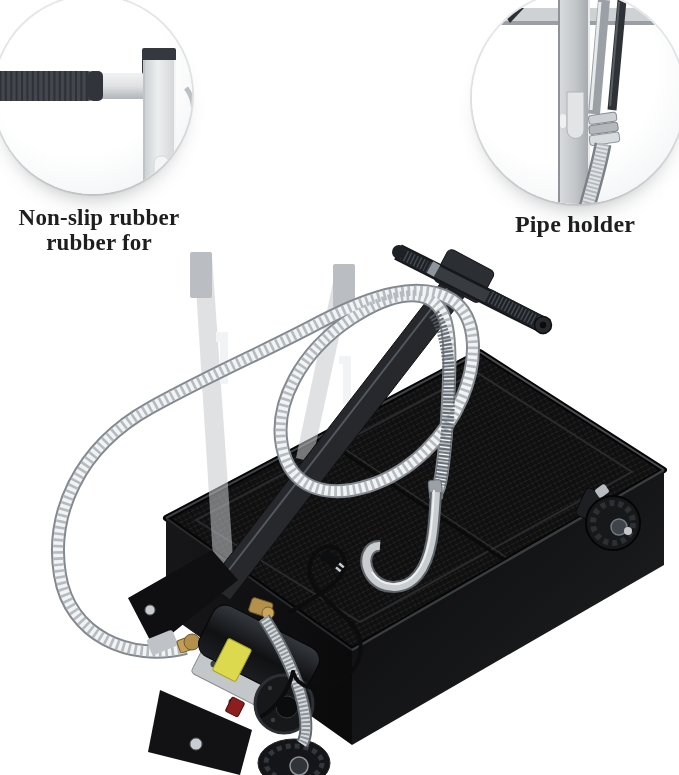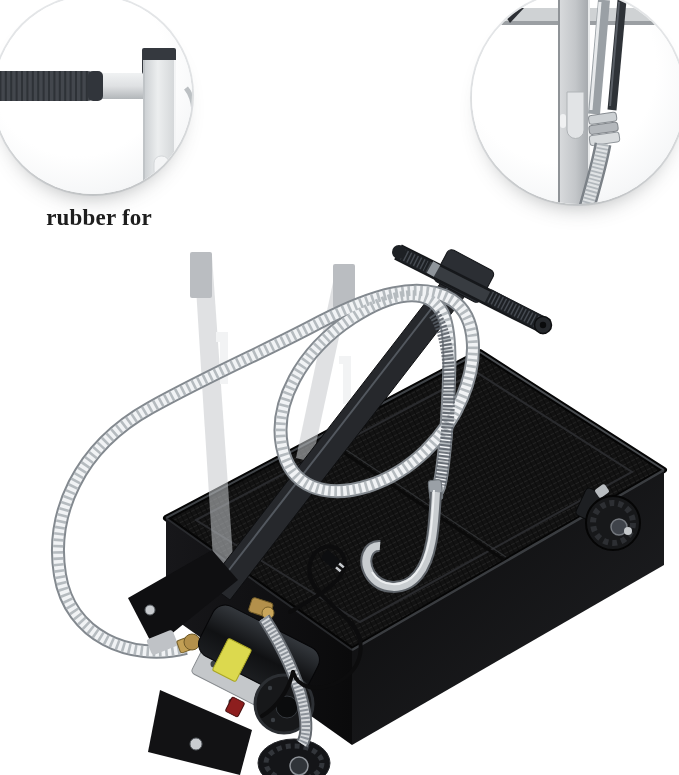--- a/index.html
+++ b/index.html
@@ -102,21 +102,25 @@
       </g>
       <g>
         <path d="M131,152 C127,174 121,194 113,222" fill="none" stroke="#7b8187" stroke-width="17"></path>
         <path d="M131,152 C127,174 121,194 113,222" fill="none" stroke="#e0e3e5" stroke-width="12"></path>
         <path d="M131,152 C127,174 121,194 113,222" fill="none" stroke="#a2a8ae" stroke-width="12" stroke-dasharray="1.8 2.2" opacity=".75"></path>
       </g>
     </svg>
   </div>
 
   <div class="callout-label label-left" title="Non-slip rubber cover for comfortable grip">
+    <span>Non-slip rubber</span>
     <span>rubber for</span>
+  </div>
+  <div class="callout-label label-right">
+    <span>Pipe holder</span>
   </div>
 
   <svg class="main-photo" viewBox="0 235 679 540" aria-hidden="true">
     <defs>
       <pattern id="meshP" width="5" height="5" patternUnits="userSpaceOnUse" patternTransform="rotate(-27)">
         <rect width="5" height="5" fill="#121212"></rect>
         <path d="M0,2.5 H5" stroke="#242424" stroke-width="0.9"></path>
         <path d="M2.5,0 V5" stroke="#0b0b0b" stroke-width="0.9"></path>
       </pattern>
       <linearGradient id="faceR" x1="0" y1="0" x2="1" y2="1">

